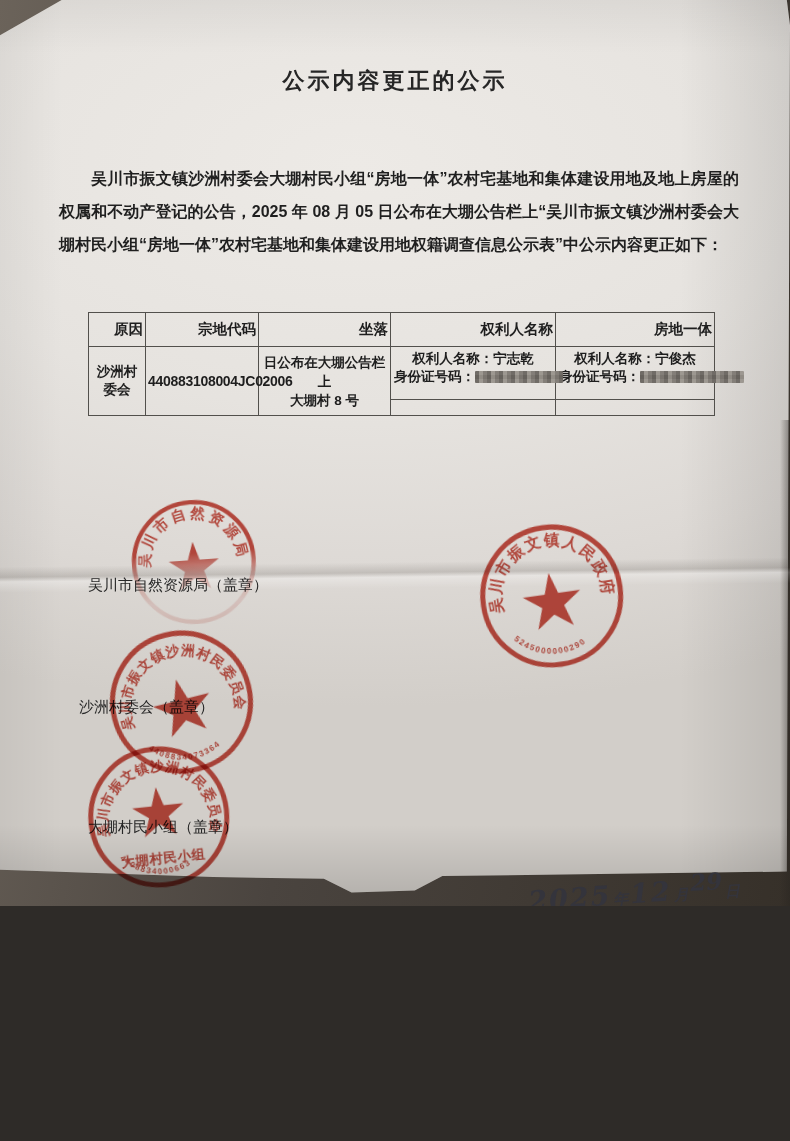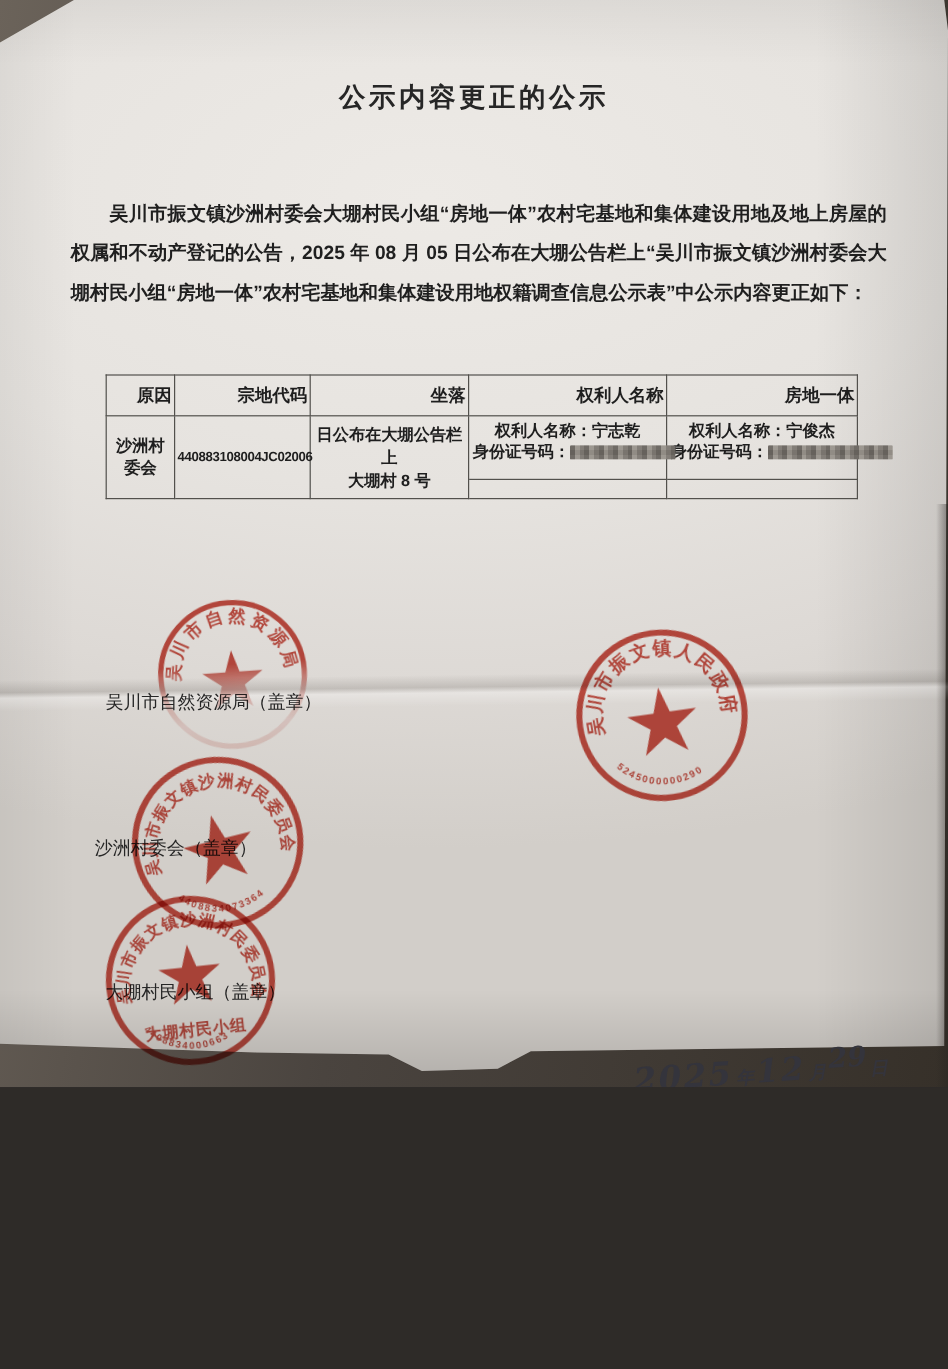--- a/index.html
+++ b/index.html
@@ -20,21 +20,21 @@
   .doc-title{position:absolute;left:0;top:66px;width:100%;text-align:center;margin:0;
     font-size:22px;font-weight:700;letter-spacing:3px;color:#262626;}
   .body-par{position:absolute;left:59px;top:162px;width:680px;margin:0;
     font-size:16px;line-height:33px;font-weight:600;color:#1f1f1f;
     text-align:justify;text-indent:2em;}
   table.ctable{position:absolute;left:88px;top:312px;width:626px;border-collapse:collapse;
     table-layout:fixed;color:#1e1e1e;}
   .ctable th,.ctable td{border:1px solid #52504c;padding:1px 2px;font-weight:600;}
   .ctable th{height:31px;font-size:14.5px;font-weight:700;text-align:right;}
   .ctable td{font-size:13.5px;vertical-align:middle;text-align:center;}
-  td.cell-code{font-size:11px;letter-spacing:-0.3px;}
+  td.cell-code{font-size:14px;letter-spacing:-0.3px;}
   .loc-line{line-height:19px;}
   td.cell-split{vertical-align:top;padding:0;margin-top:28px;}
   .split-top{height:52px;padding:3px 3px 0 3px;box-sizing:border-box;}
   .split-bottom{height:13px;}
   .name-line{text-align:center;line-height:18px;}
   .id-line{text-align:right;line-height:18px;white-space:nowrap;}
   .mosaic{display:inline-block;height:12px;vertical-align:-2px;border-radius:1px;
     background:
       repeating-linear-gradient(90deg, rgba(70,66,62,.55) 0 4px, rgba(150,145,138,.45) 4px 8px, rgba(105,100,95,.55) 8px 12px),
       repeating-linear-gradient(0deg, #a39e97 0 4px, #8d8881 4px 8px);

